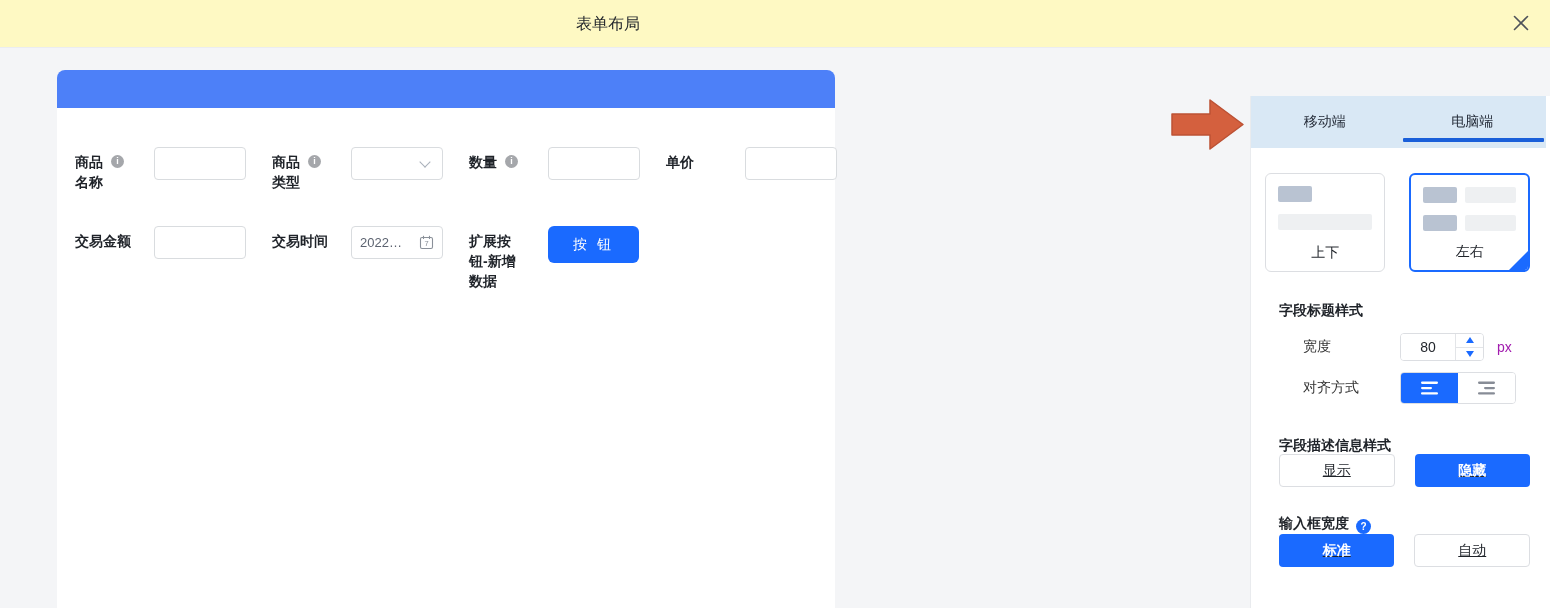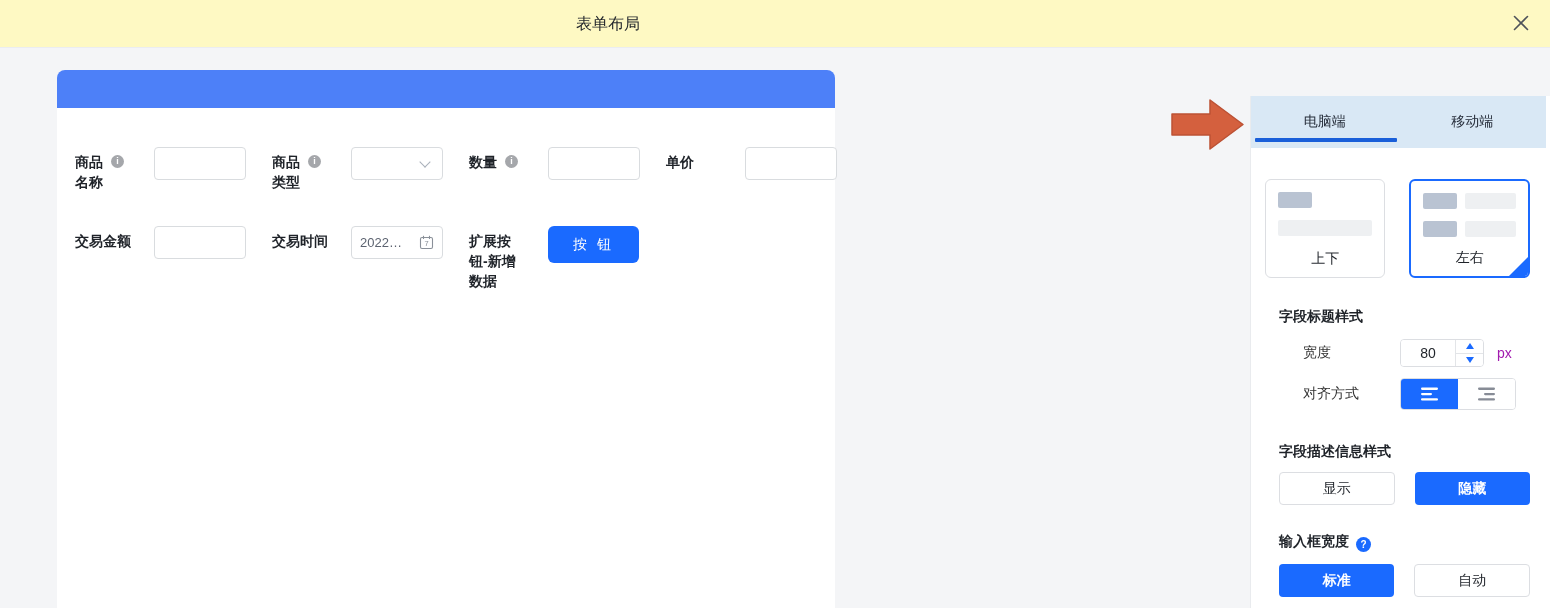--- a/index.html
+++ b/index.html
@@ -33,21 +33,21 @@
 
   
   .panel { position:absolute; left:1250px; top:48px; right:0; bottom:0; background:#fff; border-left:1px solid #e9ebee; z-index:4; }
   .tabbar { position:absolute; left:0; top:0; right:4px; height:52px; background:#d9e8f5; display:flex; }
   .tab { flex:1; text-align:center; line-height:50px; font-size:14px; color:#272e3b; position:relative; cursor:pointer; }
   .tab.active::after { content:""; position:absolute; left:4px; right:2px; bottom:6px; height:4px; background:#1a5fd9; border-radius:1px; }
   .panel-body { position:absolute; top:52px; left:0; right:0; bottom:0; padding:21px 20px 0 28px; }
   .sec-title { font-size:14px; font-weight:700; color:#1f2329; line-height:17px; }
   .help-icon { display:inline-block; width:15px; height:15px; margin-left:7px; border-radius:50%; background:#1a6aff; color:#fff; font-size:10px; line-height:15px; text-align:center; font-weight:700; vertical-align:-2px; cursor:pointer; }
 
-  .pos-cards { display:flex; gap:24px; margin:10px 0 0 -14px; }
+  .pos-cards { display:flex; gap:24px; margin:4px 0 0 -14px; }
   .pos-card { position:relative; width:130px; height:99px; background:#fff; border:1px solid #dcdee2; border-radius:6px; cursor:pointer; }
   .pos-card.selected { border:2px solid #1a6aff; overflow:hidden; }
   .corner-tri { position:absolute; right:-1px; bottom:-1px; width:0; height:0; border-left:21px solid transparent; border-bottom:21px solid #1a6aff; }
   .bar-sm { width:34px; height:16px; background:#b9c3d2; border-radius:2px; }
   .bar-lg { height:16px; background:#eef0f2; border-radius:2px; }
   .pos-card .g-stack { padding:12px; }
   .g-stack .bar-lg { margin-top:12px; }
   .pos-card .g-row { display:flex; gap:8px; padding:12px 12px 0 12px; align-items:center; }
   .g-row .bar-lg { flex:1; }
   .pos-label { position:absolute; left:0; right:0; bottom:9px; text-align:center; font-size:14px; color:#1f2329; }
@@ -60,21 +60,21 @@
   .spin-btn { flex:1; background:#fff; border:none; display:flex; align-items:center; justify-content:center; cursor:pointer; padding:0; }
   .spin-btn.up { border-bottom:1px solid #e3e5e8; }
   .tri-up { width:0; height:0; border-left:4px solid transparent; border-right:4px solid transparent; border-bottom:6px solid #1a6aff; }
   .tri-down { width:0; height:0; border-left:4px solid transparent; border-right:4px solid transparent; border-top:6px solid #1a6aff; }
   .unit { margin-left:13px; font-size:14px; color:#a21caf; }
 
   .align-group { display:flex; height:32px; border:1px solid #dcdee2; border-radius:4px; overflow:hidden; }
   .align-btn { width:57px; border:none; background:#fff; display:flex; align-items:center; justify-content:center; cursor:pointer; }
   .align-btn.active { background:#1a6aff; }
 
-  .toggle-row { display:flex; gap:20px; margin-top:12px; }
+  .toggle-row { display:flex; gap:20px; margin-top:0;text-decoration:underline; }
   .toggle-btn { width:117px; height:33px; border-radius:4px; font-size:14px; text-align:center; cursor:pointer; font-family:inherit; }
   .toggle-btn.off { background:#fff; border:1px solid #dcdee2; color:#1f2329; line-height:31px; }
   .toggle-btn.on { background:#1a6aff; border:none; color:#fff; line-height:33px; font-weight:600; }
 
   
   .anno-arrow { position:absolute; left:1171px; top:49px; z-index:9; }
 </style>
 </head>
 <body>
 
@@ -166,22 +166,22 @@
           <button class="btn-primary">按 钮</button>
         </div>
 
       </div>
 
     </div>
   </div>
 
   <div class="panel">
     <div class="tabbar">
+      <div class="tab">移动端</div>
       <div class="tab active">电脑端</div>
-      <div class="tab">移动端</div>
     </div>
 
     <div class="panel-body">
 
       <div class="pos-cards">
         <div class="pos-card">
           <div class="g-stack">
             <div class="bar-sm"></div>
             <div class="bar-lg"></div>
           </div>

